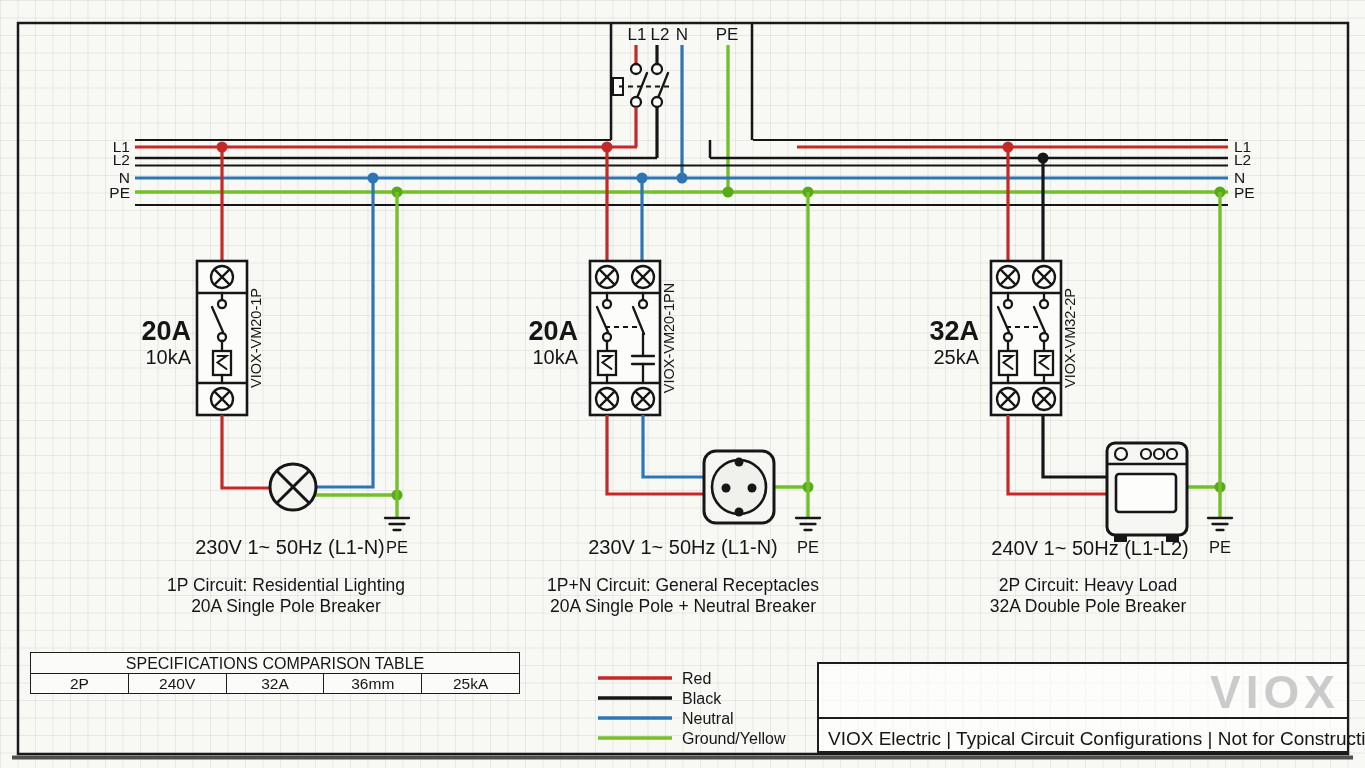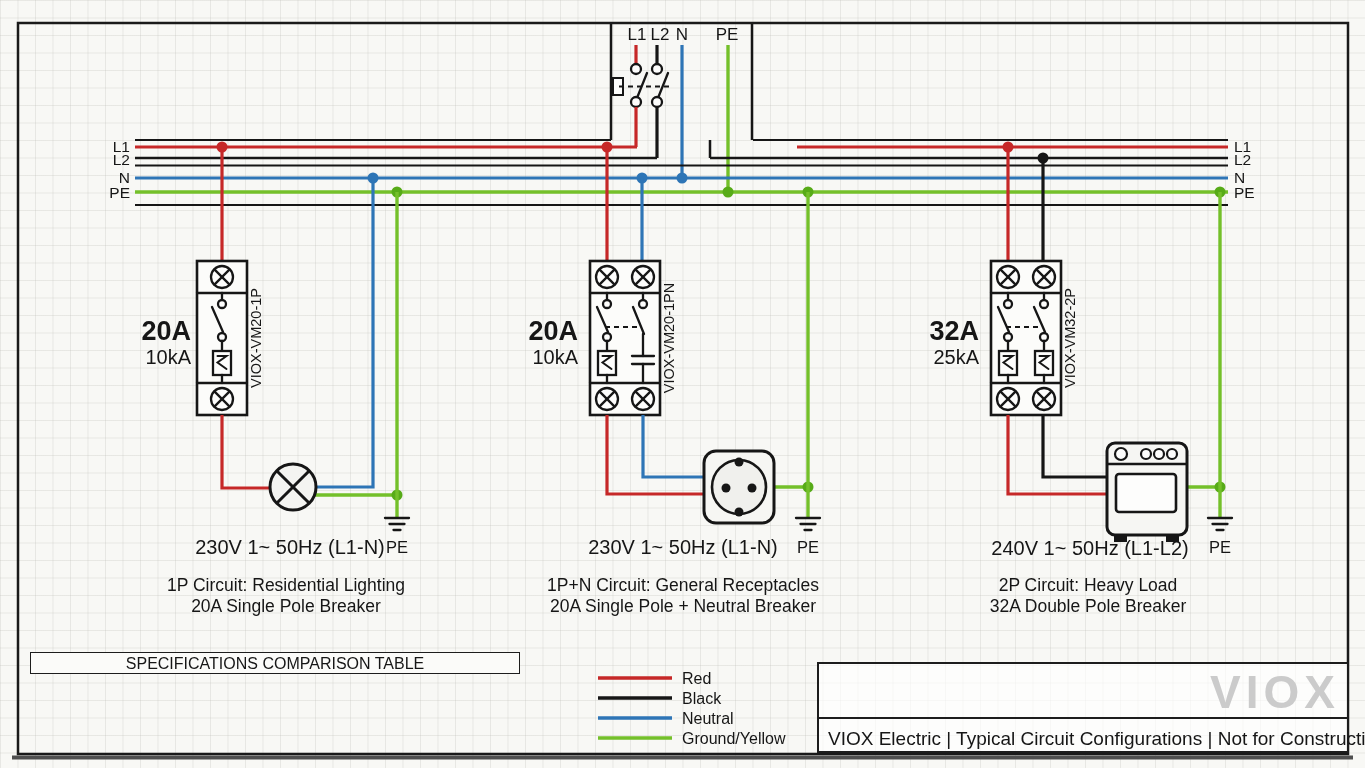--- a/index.html
+++ b/index.html
@@ -285,15 +285,22 @@
     <text x="1340" y="708" font-size="46" font-weight="bold" letter-spacing="5" text-anchor="end" fill="#cbcbcb" font-family="Liberation Sans, sans-serif">VIOX</text>
     <text class="txt" x="828" y="745" font-size="19">VIOX Electric | Typical Circuit Configurations | Not for Construction</text>
   </g>
 </svg>
 
 <table id="spec-table">
   <tbody>
     <tr>
       <td class="title-cell" colspan="5">SPECIFICATIONS COMPARISON TABLE</td>
     </tr>
+    <tr>
+      <td>2P</td>
+      <td>240V</td>
+      <td>32A</td>
+      <td>36mm</td>
+      <td>25kA</td>
+    </tr>
   </tbody>
 </table>
 </div>
 
 </body></html>

